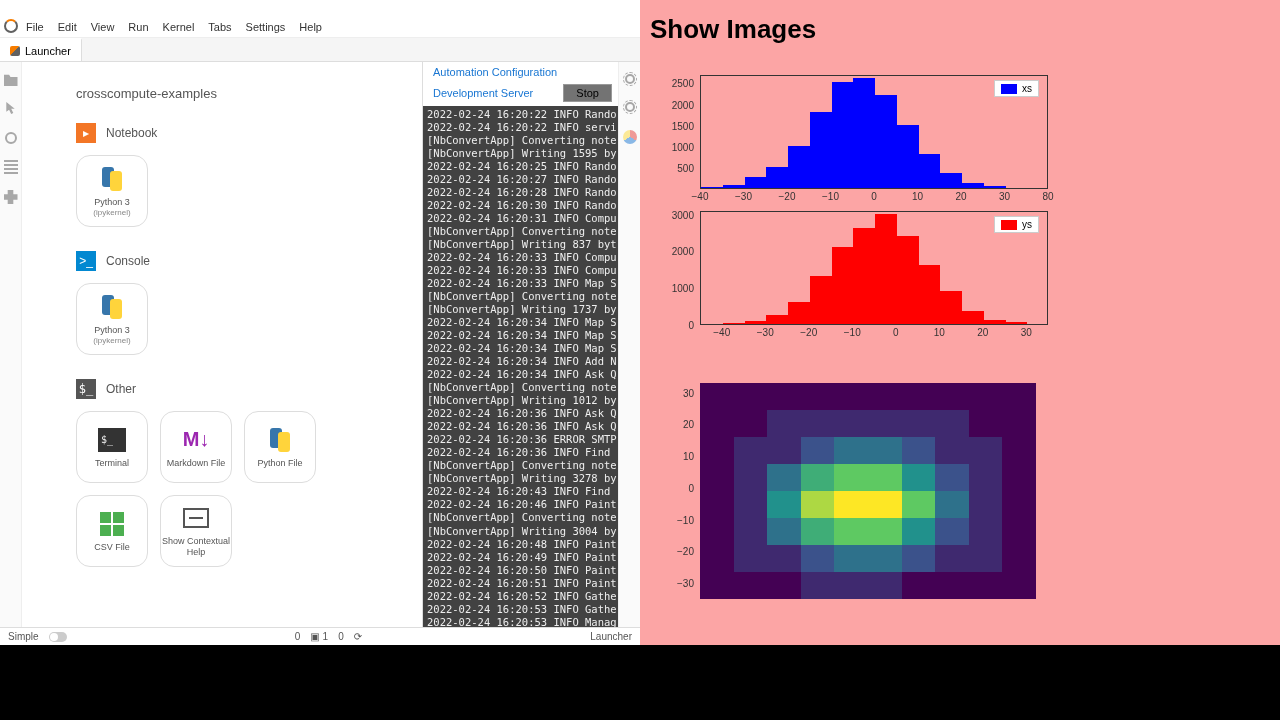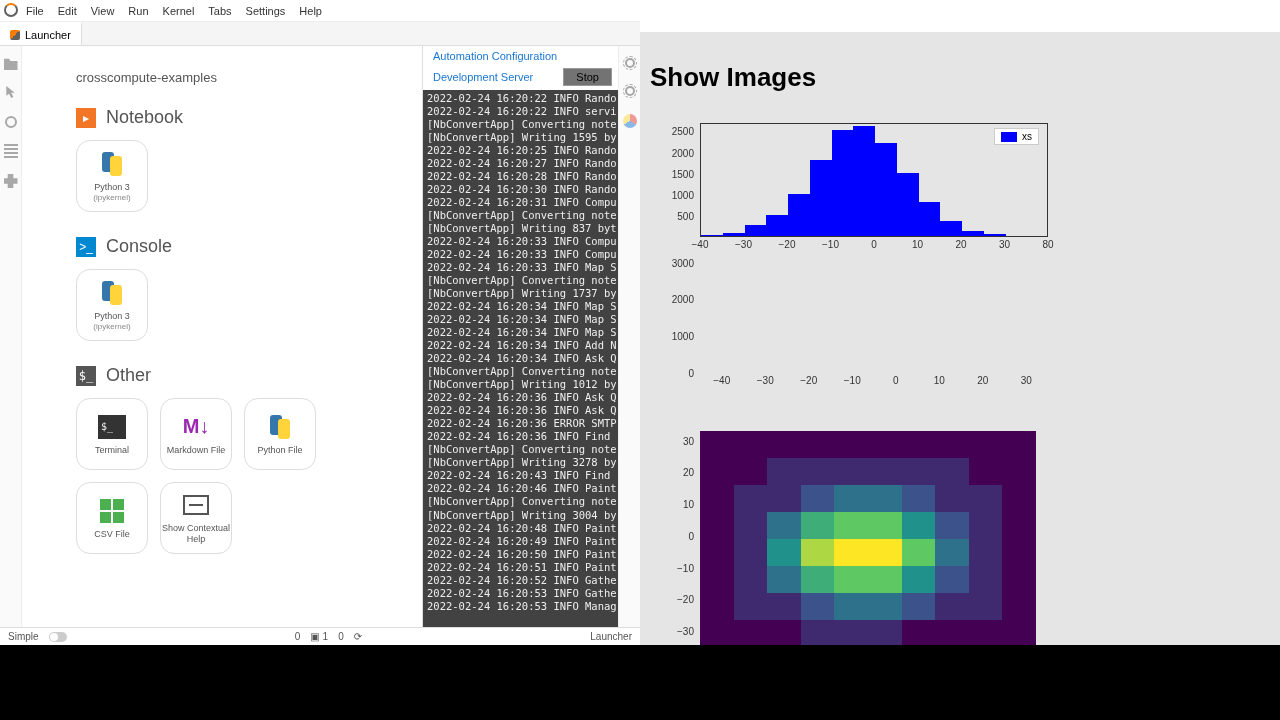--- a/index.html
+++ b/index.html
@@ -1,21 +1,21 @@
 <!DOCTYPE html>
 <html><head>
 <meta charset="utf-8">
 <style>
 * { box-sizing: border-box; margin: 0; padding: 0; font-family: -apple-system, BlinkMacSystemFont, "Segoe UI", Helvetica, Arial, sans-serif; }
 body { width: 1280px; height: 720px; background: #000; overflow: hidden; }
 .app { display: flex; width: 1280px; height: 645px; background: #fff; }
 .left-pane { width: 640px; display: flex; flex-direction: column; }
-.right-pane { width: 640px; background: #e5e5e5; padding: 26px 0 0 8px; overflow: hidden; margin-top: 32px; }
-
-.menubar { height: 22px; display: flex; align-items: center; font-size: 11px; color: #333; border-bottom: 1px solid #eee; padding-left: 4px; }
+.right-pane { width: 640px; background: #fca5a5; padding: 10px 0 0 8px; overflow: hidden; }
+
+.menubar { height: 22px; display: flex; align-items: center; font-size: 11px; color: #333; border-bottom: 1px solid #eee; padding-left: 4px; margin-top: 16px; }
 .menubar .logo { width: 16px; height: 16px; margin-right: 6px; position: relative; }
 .menubar .logo::before { content: ""; position: absolute; width: 10px; height: 10px; border: 2px solid #616161; border-top-color: #f57c00; border-radius: 50%; }
 .menubar span { margin-right: 14px; cursor: pointer; }
 
 .tabbar { height: 24px; display: flex; align-items: stretch; border-bottom: 1px solid #ddd; background: #f5f5f5; }
 .tab { display: flex; align-items: center; padding: 0 10px; font-size: 11px; background: #fff; border-right: 1px solid #ddd; border-top: 2px solid #fff; gap: 5px; }
 .tab-icon { width: 10px; height: 10px; background: linear-gradient(135deg,#f57c00 50%,#616161 50%); border-radius: 2px; }
 
 .main-row { flex: 1; display: flex; overflow: hidden; }
 .activity-bar { width: 22px; background: #fafafa; border-right: 1px solid #eee; display: flex; flex-direction: column; align-items: center; padding-top: 10px; gap: 16px; }
@@ -27,21 +27,21 @@
 .aicon.puzzle { background: #555; clip-path: polygon(0 30%,30% 30%,30% 0,70% 0,70% 30%,100% 30%,100% 70%,70% 70%,70% 100%,30% 100%,30% 70%,0 70%); }
 
 .launcher { flex: 1; padding: 24px 24px 8px 54px; overflow: auto; }
 .breadcrumb { font-size: 13px; color: #555; margin-bottom: 22px; }
 .section { margin-bottom: 24px; }
 .section-header { display: flex; align-items: center; gap: 10px; margin-bottom: 12px; }
 .section-icon { width: 20px; height: 20px; display: flex; align-items: center; justify-content: center; font-size: 12px; color: #fff; }
 .section-icon.nb { background: #f37626; }
 .section-icon.cn { background: #0288d1; }
 .section-icon.ot { background: #555; font-family: monospace; }
-.section-title { font-size: 18px; color: #555; }
+.section-title { font-size: 12px; color: #555; }
 .tiles { display: flex; flex-wrap: wrap; gap: 12px; }
 .tile { width: 72px; height: 72px; border: 1px solid #ddd; border-radius: 14px; display: flex; flex-direction: column; align-items: center; justify-content: center; cursor: pointer; background: #fff; }
 .tile-icon { width: 28px; height: 28px; margin-bottom: 4px; display: flex; align-items: center; justify-content: center; }
 .tile-label { font-size: 9px; color: #555; text-align: center; line-height: 1.2; }
 .tile-sub { font-size: 8px; color: #888; }
 .pylogo { position: relative; width: 24px; height: 24px; }
 .pylogo::before { content:""; position:absolute; width: 12px; height: 20px; background:#3776ab; border-radius: 3px; left:2px; }
 .pylogo::after { content:""; position:absolute; width: 12px; height: 20px; background:#ffd43b; border-radius: 3px; right:2px; top:4px; }
 .termicon { background:#333; width:28px; height:24px; color:#eee; font-family:monospace; font-size:10px; display:flex; align-items:center; justify-content:flex-start; padding-left:3px; }
 .txticon { width:24px; display:flex; flex-direction:column; gap:2px; } .txticon span { height:2px; background:#555; }
@@ -318,20 +318,40 @@
             <div class="xtick" style="left: 348px;">80</div>
           </div>
       </div>
       <div class="chart" id="chart1">
         <div class="yaxis">
             <div class="ytick" style="top: 116px;">0</div>
             <div class="ytick" style="top: 79.2258px;">1000</div>
             <div class="ytick" style="top: 42.4516px;">2000</div>
             <div class="ytick" style="top: 5.67742px;">3000</div>
           </div>
+          <div class="plot">
+            <div class="bar" style="left: 21.75px; width: 21.75px; height: 1.47097px; background: rgb(255, 0, 0);"></div>
+            <div class="bar" style="left: 43.5px; width: 21.75px; height: 2.94194px; background: rgb(255, 0, 0);"></div>
+            <div class="bar" style="left: 65.25px; width: 21.75px; height: 9.19355px; background: rgb(255, 0, 0);"></div>
+            <div class="bar" style="left: 87px; width: 21.75px; height: 22.0645px; background: rgb(255, 0, 0);"></div>
+            <div class="bar" style="left: 108.75px; width: 21.75px; height: 47.8065px; background: rgb(255, 0, 0);"></div>
+            <div class="bar" style="left: 130.5px; width: 21.75px; height: 77.2258px; background: rgb(255, 0, 0);"></div>
+            <div class="bar" style="left: 152.25px; width: 21.75px; height: 95.6129px; background: rgb(255, 0, 0);"></div>
+            <div class="bar" style="left: 174px; width: 21.75px; height: 110.323px; background: rgb(255, 0, 0);"></div>
+            <div class="bar" style="left: 195.75px; width: 21.75px; height: 88.2581px; background: rgb(255, 0, 0);"></div>
+            <div class="bar" style="left: 217.5px; width: 21.75px; height: 58.8387px; background: rgb(255, 0, 0);"></div>
+            <div class="bar" style="left: 239.25px; width: 21.75px; height: 33.0968px; background: rgb(255, 0, 0);"></div>
+            <div class="bar" style="left: 261px; width: 21.75px; height: 12.871px; background: rgb(255, 0, 0);"></div>
+            <div class="bar" style="left: 282.75px; width: 21.75px; height: 4.4129px; background: rgb(255, 0, 0);"></div>
+            <div class="bar" style="left: 304.5px; width: 21.75px; height: 1.83871px; background: rgb(255, 0, 0);"></div>
+            <div class="legend">
+              <span class="sw" style="background:#ff0000"></span>
+              <span>ys</span>
+            </div>
+          </div>
           <div class="xaxis">
             <div class="xtick" style="left: 21.75px;">−40</div>
             <div class="xtick" style="left: 65.25px;">−30</div>
             <div class="xtick" style="left: 108.75px;">−20</div>
             <div class="xtick" style="left: 152.25px;">−10</div>
             <div class="xtick" style="left: 195.75px;">0</div>
             <div class="xtick" style="left: 239.25px;">10</div>
             <div class="xtick" style="left: 282.75px;">20</div>
             <div class="xtick" style="left: 326.25px;">30</div>
           </div>

